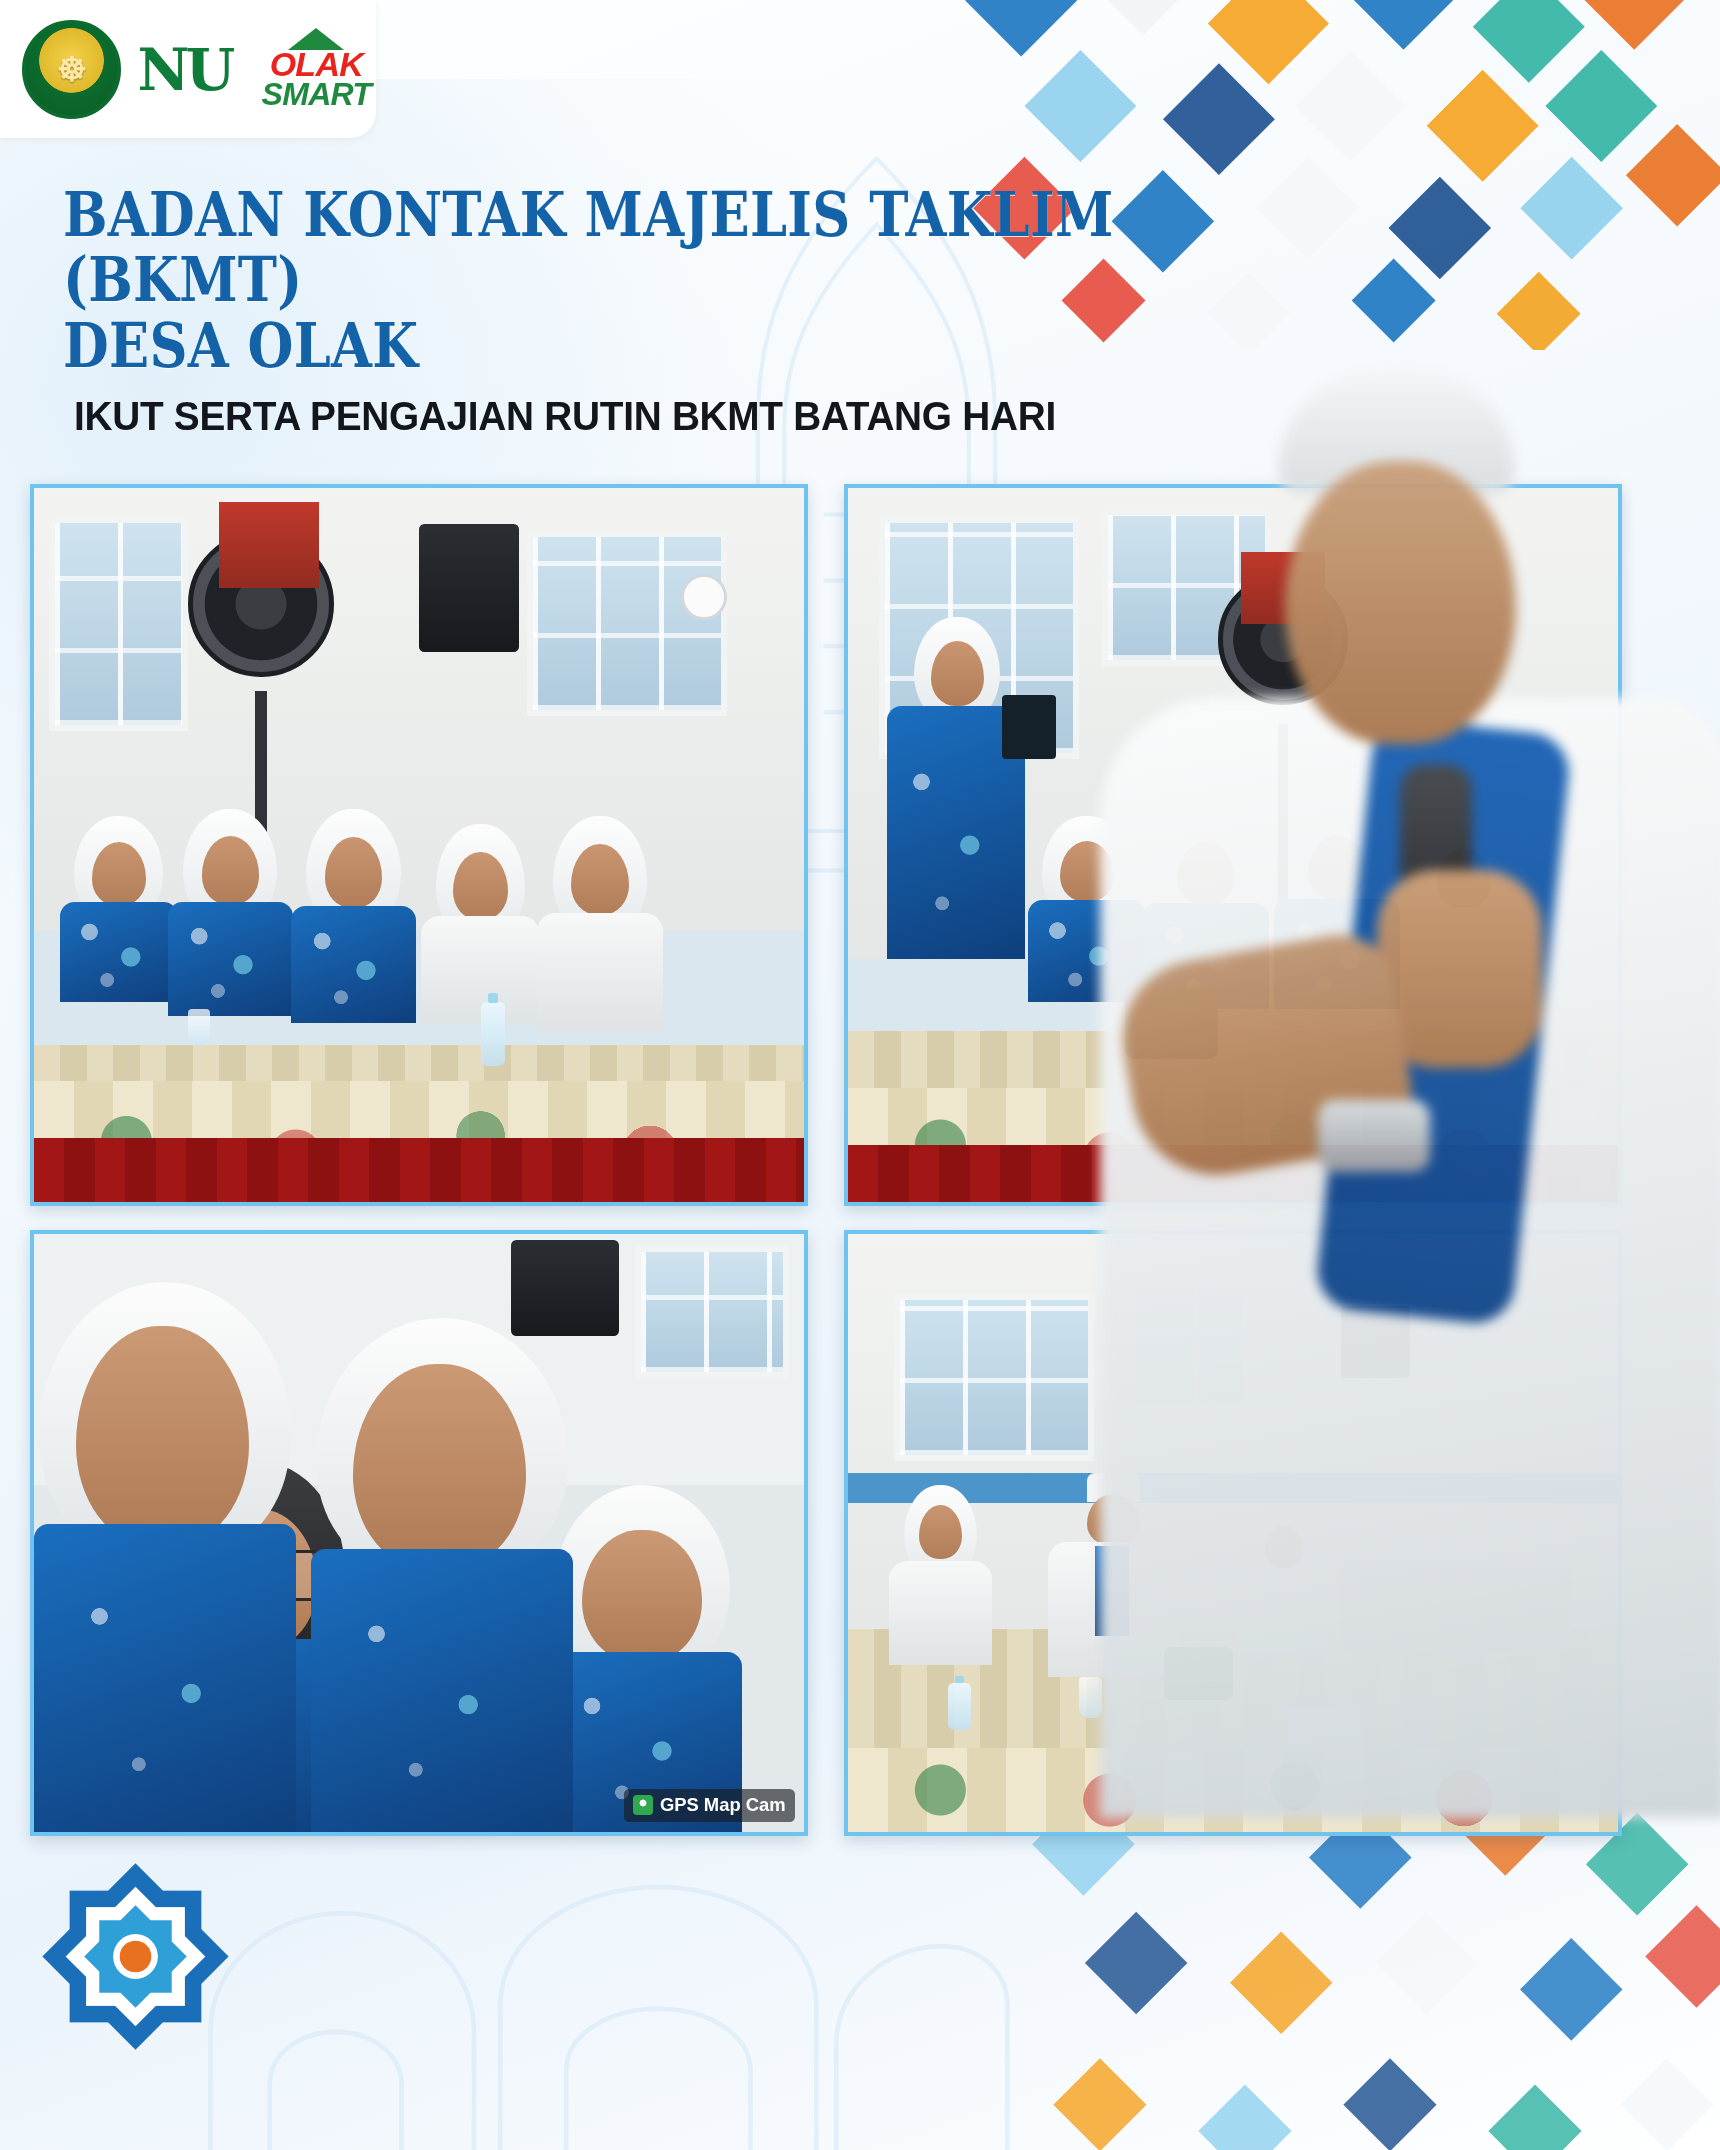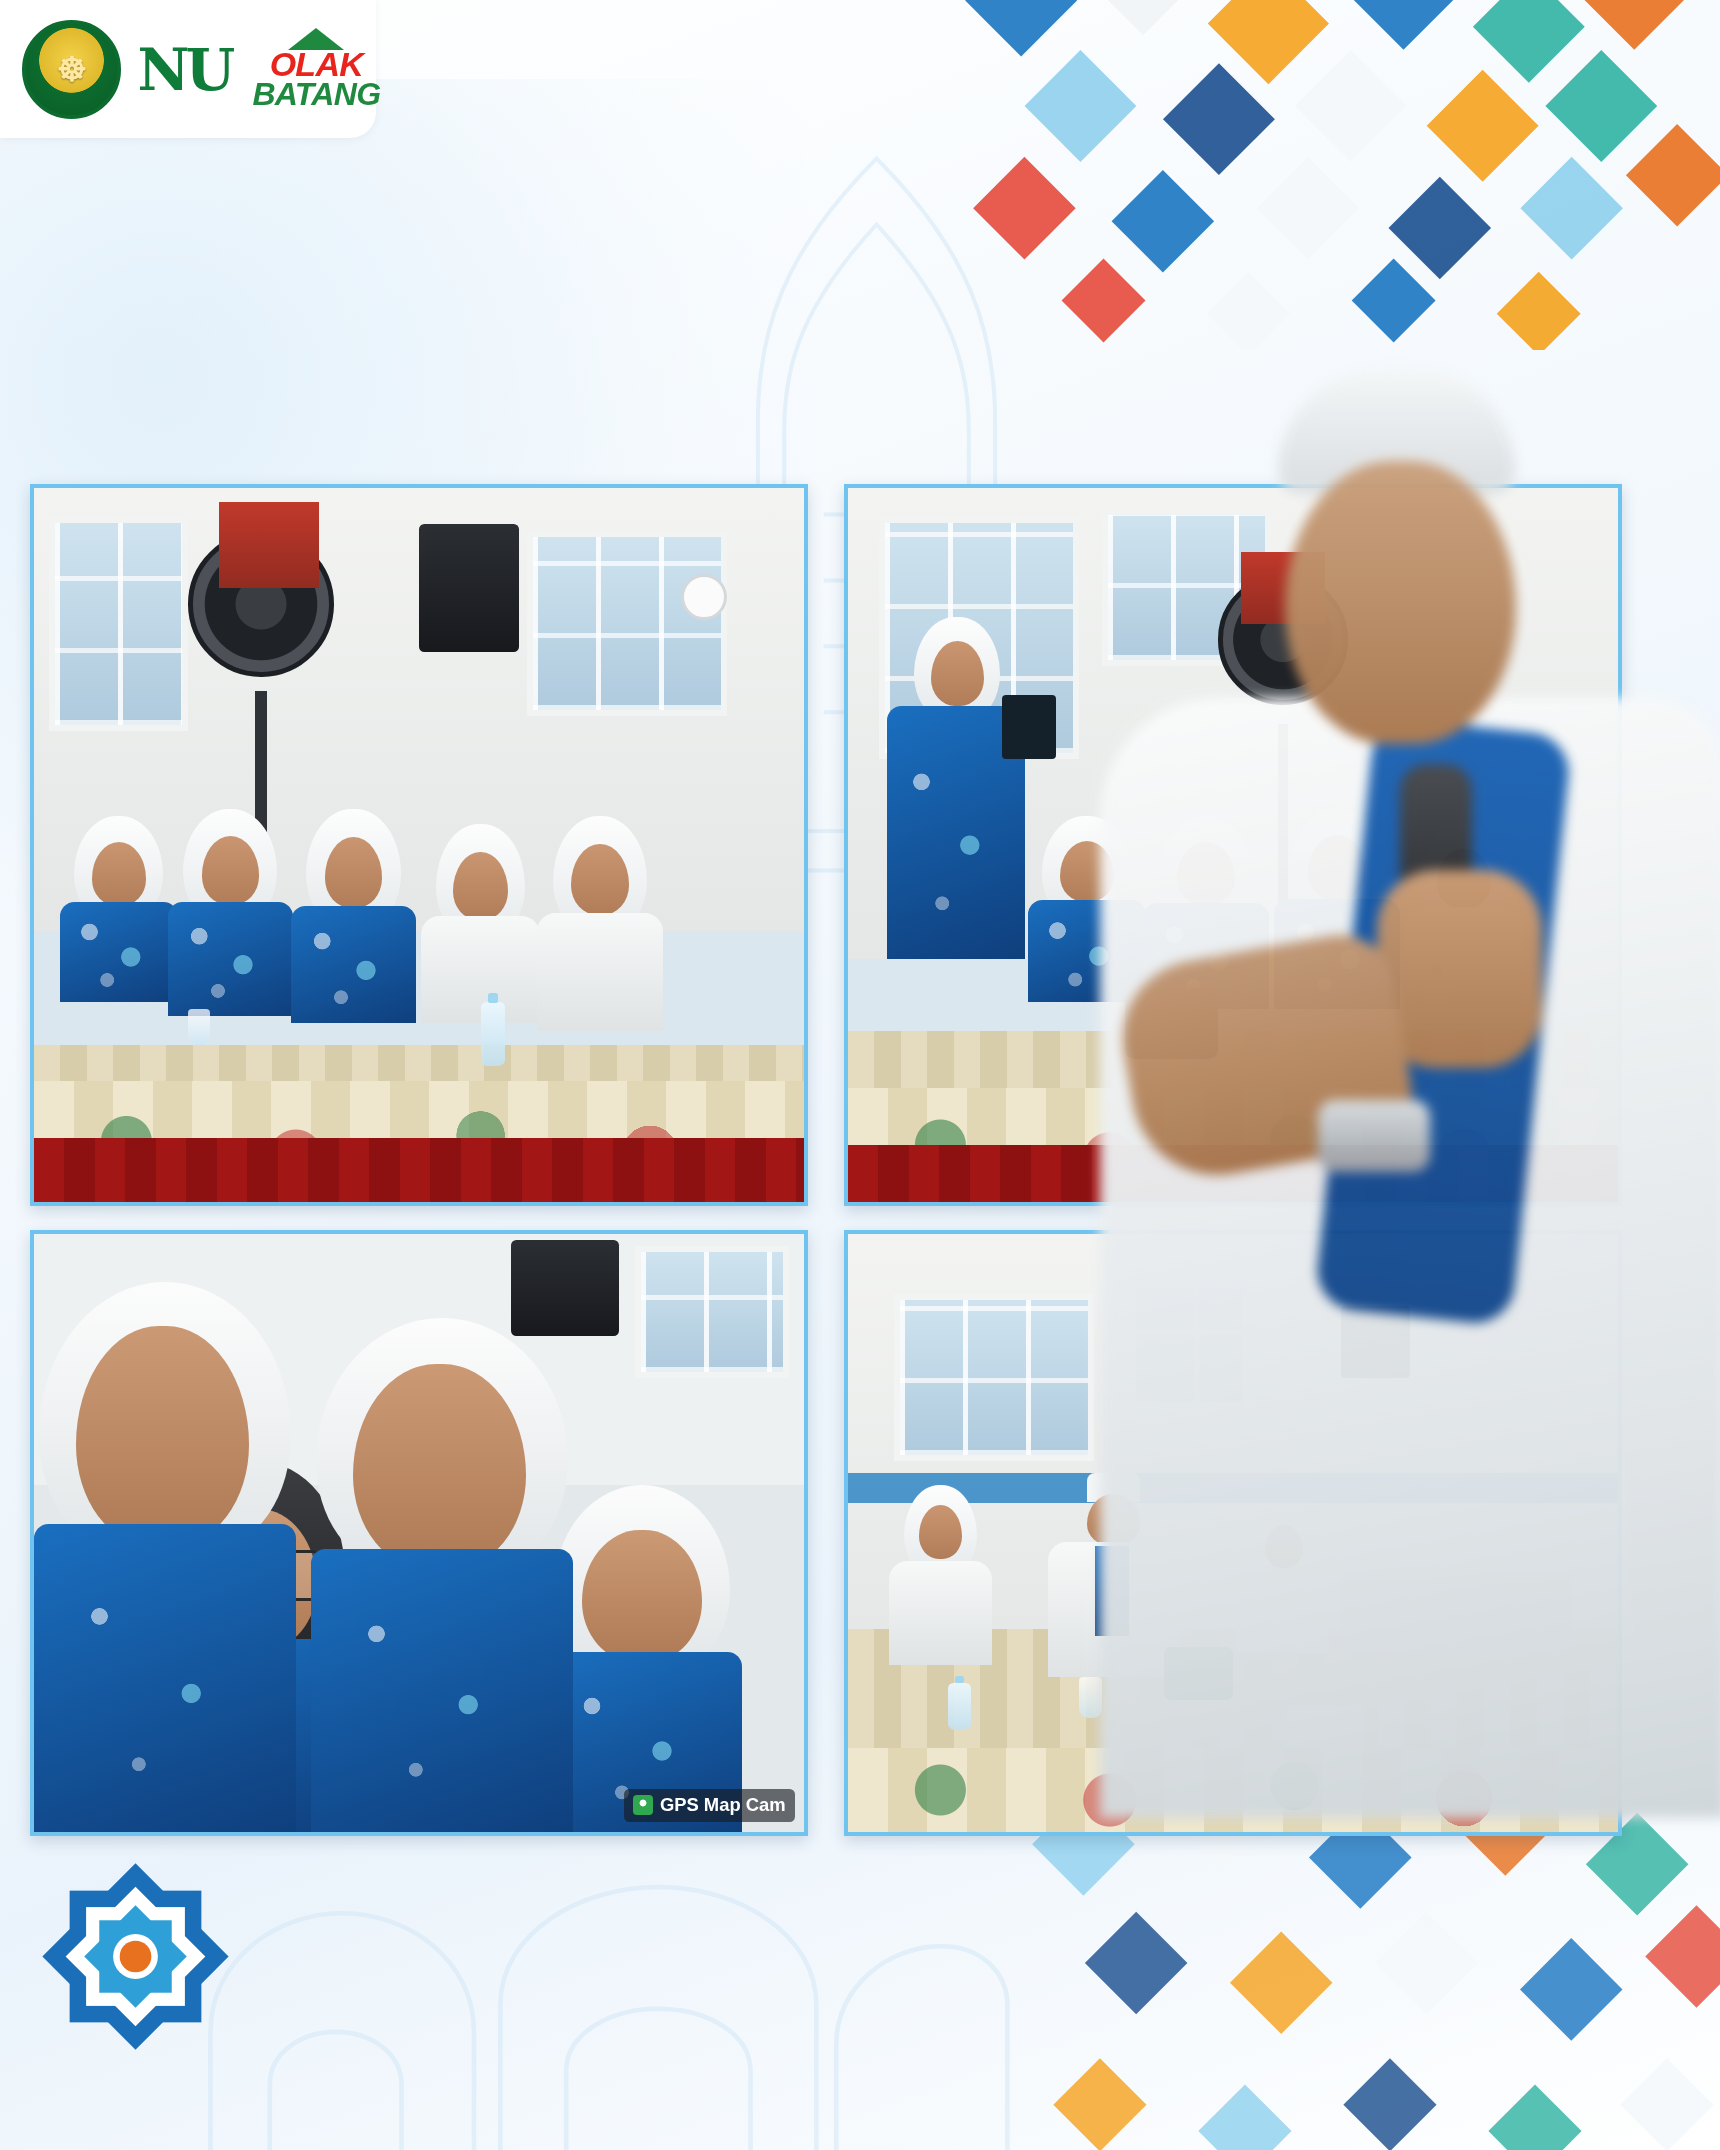--- a/index.html
+++ b/index.html
@@ -574,24 +574,29 @@
   <div class="logo-bar">
     <div class="logo">
       <div class="logo-garuda">☸</div>
     </div>
     <div class="logo">
       <div class="logo-nu">NU</div>
     </div>
     <div class="logo logo-olak">
       <div class="house"></div>
       <div class="olak-text">OLAK</div>
-      <div class="smart-text">BATANG</div>
+      <div class="smart-text">SMART</div>
     </div>
   </div>
 
+  <div class="title-block">
+    <h1 class="title-main">BADAN KONTAK MAJELIS TAKLIM (BKMT)</h1>
+    <h1 class="title-main">DESA OLAK</h1>
+    <div class="title-sub">IKUT SERTA PENGAJIAN RUTIN BKMT BATANG HARI</div>
+  </div>
 
   <div class="photo-grid">
 
     <div class="photo">
       <div class="scene">
         <div class="wall" style="height:62%"></div>
         <div class="window" style="left:2%;top:4%;width:18%;height:30%;"></div>
         <div class="window" style="left:64%;top:6%;width:26%;height:26%;"></div>
         <div class="clock" style="left:84%;top:12%;width:46px;height:46px;"></div>
         <div class="speaker" style="left:50%;top:5%;width:13%;height:18%;"></div>

